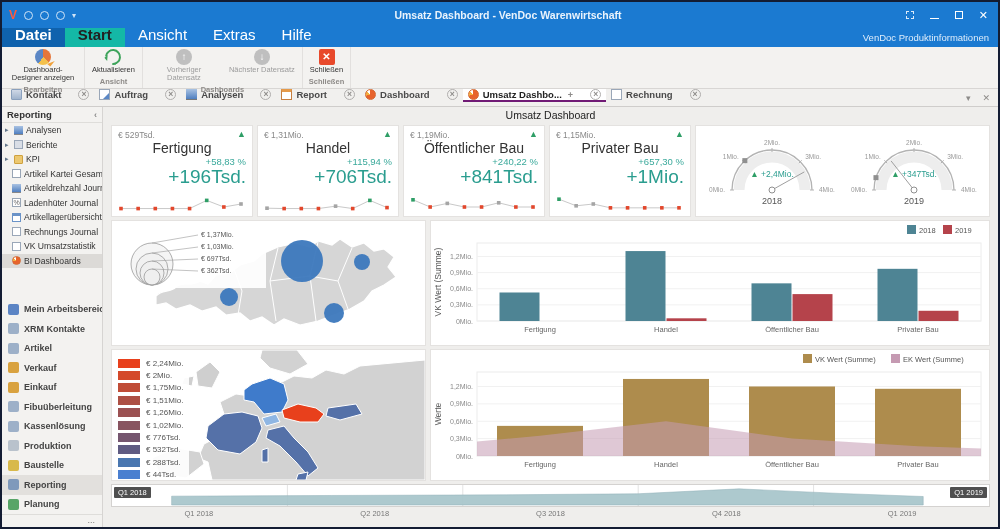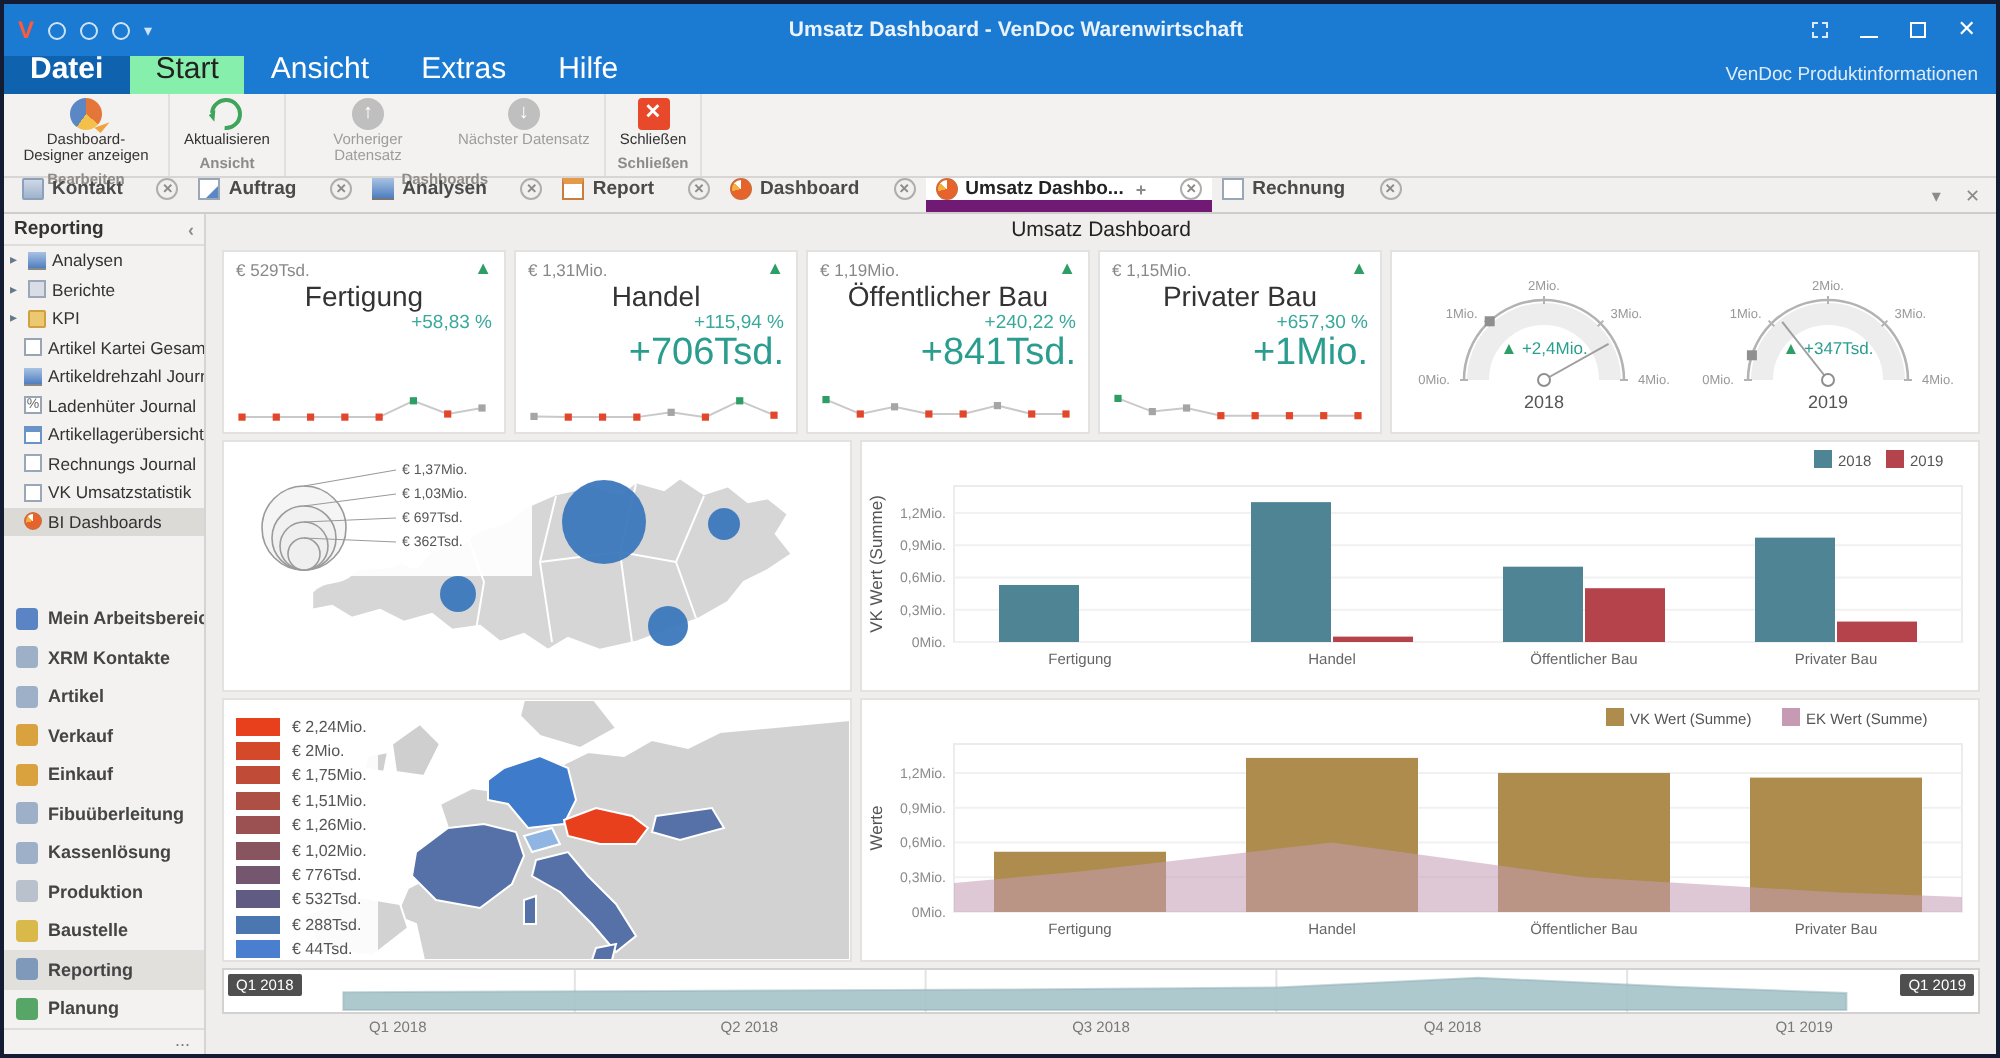--- a/index.html
+++ b/index.html
@@ -16,21 +16,21 @@
   .tb-right{margin-left:auto;display:flex;align-items:center;gap:16px;padding-right:10px;z-index:2}
   .wc-snap{width:8px;height:8px;border:1px dashed #dcebfa}
   .wc-min{width:9px;height:1px;background:#fff;margin-top:6px}
   .wc-rest{width:8px;height:8px;border:1px solid #fff}
   .wc-close{font-size:11px;line-height:10px;color:#fff}
 
   
   .menubar{height:19px;background:#1b7ad1;display:flex;align-items:flex-end}
   .menu-tab{font-size:15px;color:#fff;padding:17px 13px 4px;cursor:default}
   .menu-tab.file{background:#0f62ad;font-weight:bold}
-  .menu-tab.active{background:#86efac;color:#222;font-weight:normal;border-radius:2px 2px 0 0}
+  .menu-tab.active{background:#14b8a6;color:#222;font-weight:bold;border-radius:2px 2px 0 0}
   .menu-right{margin-left:auto;font-size:9.5px;color:#ddecfb;padding:0 9px 4px}
 
   
   .ribbon{height:42px;background:#f3f2f0;border-bottom:1px solid #d8d6d4;display:flex;align-items:stretch}
   .rgroup{display:flex;flex-direction:column;border-right:1px solid #e2e0de;padding:1px 5px 0}
   .rbtns{flex:1;display:flex;gap:7px;justify-content:center;align-items:flex-start}
   .rbtn{display:flex;flex-direction:column;align-items:center;text-align:center;font-size:7.5px;color:#333;padding:1px 2px;max-width:72px;cursor:default}
   .rbtn .rlabel{line-height:1.12;margin-top:1px}
   .rbtn.disabled{color:#9c9c9c}
   .rgroup-label{font-size:7.5px;font-weight:bold;color:#8d8a87;text-align:center;padding:1px 0 2px}
@@ -41,21 +41,21 @@
   .ricon-refresh::after{content:"";position:absolute;left:-4px;top:-2px;border:3.5px solid transparent;border-right-color:#3fa45c;transform:rotate(45deg)}
   .ricon-arrow-up,.ricon-arrow-down{background:#bfbfbf;border-radius:50%;color:#fff;font-size:10px;line-height:16px;text-align:center}
   .ricon-arrow-up::after{content:"↑"}
   .ricon-arrow-down::after{content:"↓"}
   .ricon-close{background:#e8492b;border-radius:2px;color:#fff;font-weight:bold;font-size:10px;line-height:15px;text-align:center}
   .ricon-close::after{content:"✕"}
 
   
   .doctabs{height:18px;background:#f1f0ee;border-bottom:1px solid #cfcdcb;display:flex;align-items:stretch;padding-left:4px}
   .dtab{display:flex;align-items:center;gap:4px;padding:0 5px;font-size:9.5px;font-weight:bold;color:#4a4a4a;cursor:default}
-  .dtab.active{background:#fff;border-bottom:6px solid #701a75;color:#222}
+  .dtab.active{background:#fff;border-bottom:2px solid #701a75;color:#222}
   .tclose{width:11px;height:11px;border:1px solid #b0aead;border-radius:50%;color:#8d8b89;font-size:8.5px;line-height:8px;text-align:center;margin-left:13px;flex:none}
   .tpin{color:#8d8b89;font-size:9px;margin-left:2px}
   .ticon{width:11px;height:11px;display:inline-block;flex:none}
   .ticon-contact{background:linear-gradient(#cfd8e6,#9fb3cc);border:1px solid #8aa0bd;border-radius:1px}
   .ticon-order{background:#fff;border:1px solid #9aa7b8;position:relative}
   .ticon-order::after{content:"";position:absolute;right:0;bottom:0;border:3px solid transparent;border-right-color:#5b87c5;border-bottom-color:#5b87c5}
   .ticon-chart{background:linear-gradient(to top,#4f7fc0,#a9c2e2);border-bottom:1px solid #777}
   .ticon-report{background:#fff;border:1px solid #c77f3f;border-top:3px solid #e59a4a}
   .ticon-pie{background:conic-gradient(#e8632c 0 255deg,#f5b13f 0 310deg,#fff 0);border-radius:50%;border:1px solid #d46a35}
   .ticon-doc{background:#fff;border:1px solid #9aa7b8}
@@ -342,20 +342,21 @@
 
     <div class="main">
       <div class="main-title">Umsatz Dashboard</div>
 
       <div class="kpi-row" id="kpi-row">
           <div class="kpi">
             <div class="kpi-total">€ 529Tsd.</div>
             <span class="kpi-arrow">▲</span>
             <div class="kpi-title">Fertigung</div>
             <div class="kpi-pct">+58,83 %</div>
+            <div class="kpi-delta">+196Tsd.</div>
             <svg width="130" height="20">
               <polyline points="5,14.56 22.142857142857142,14.56 39.285714285714285,14.56 56.42857142857143,14.56 73.57142857142857,14.56 90.71428571428571,6.399999999999999 107.85714285714286,13 125,10" fill="none" stroke="#c9c9c9" stroke-width="1"></polyline>
               <rect x="3.2" y="12.76" width="3.6" height="3.6" fill="#E2472C"></rect>
               <rect x="20.34285714285714" y="12.76" width="3.6" height="3.6" fill="#E2472C"></rect>
               <rect x="37.48571428571429" y="12.76" width="3.6" height="3.6" fill="#E2472C"></rect>
               <rect x="54.62857142857143" y="12.76" width="3.6" height="3.6" fill="#E2472C"></rect>
               <rect x="71.77142857142857" y="12.76" width="3.6" height="3.6" fill="#E2472C"></rect>
               <rect x="88.91428571428571" y="4.599999999999999" width="3.6" height="3.6" fill="#2E9E66"></rect>
               <rect x="106.05714285714286" y="11.2" width="3.6" height="3.6" fill="#E2472C"></rect>
               <rect x="123.2" y="8.2" width="3.6" height="3.6" fill="#A5A5A5"></rect>

